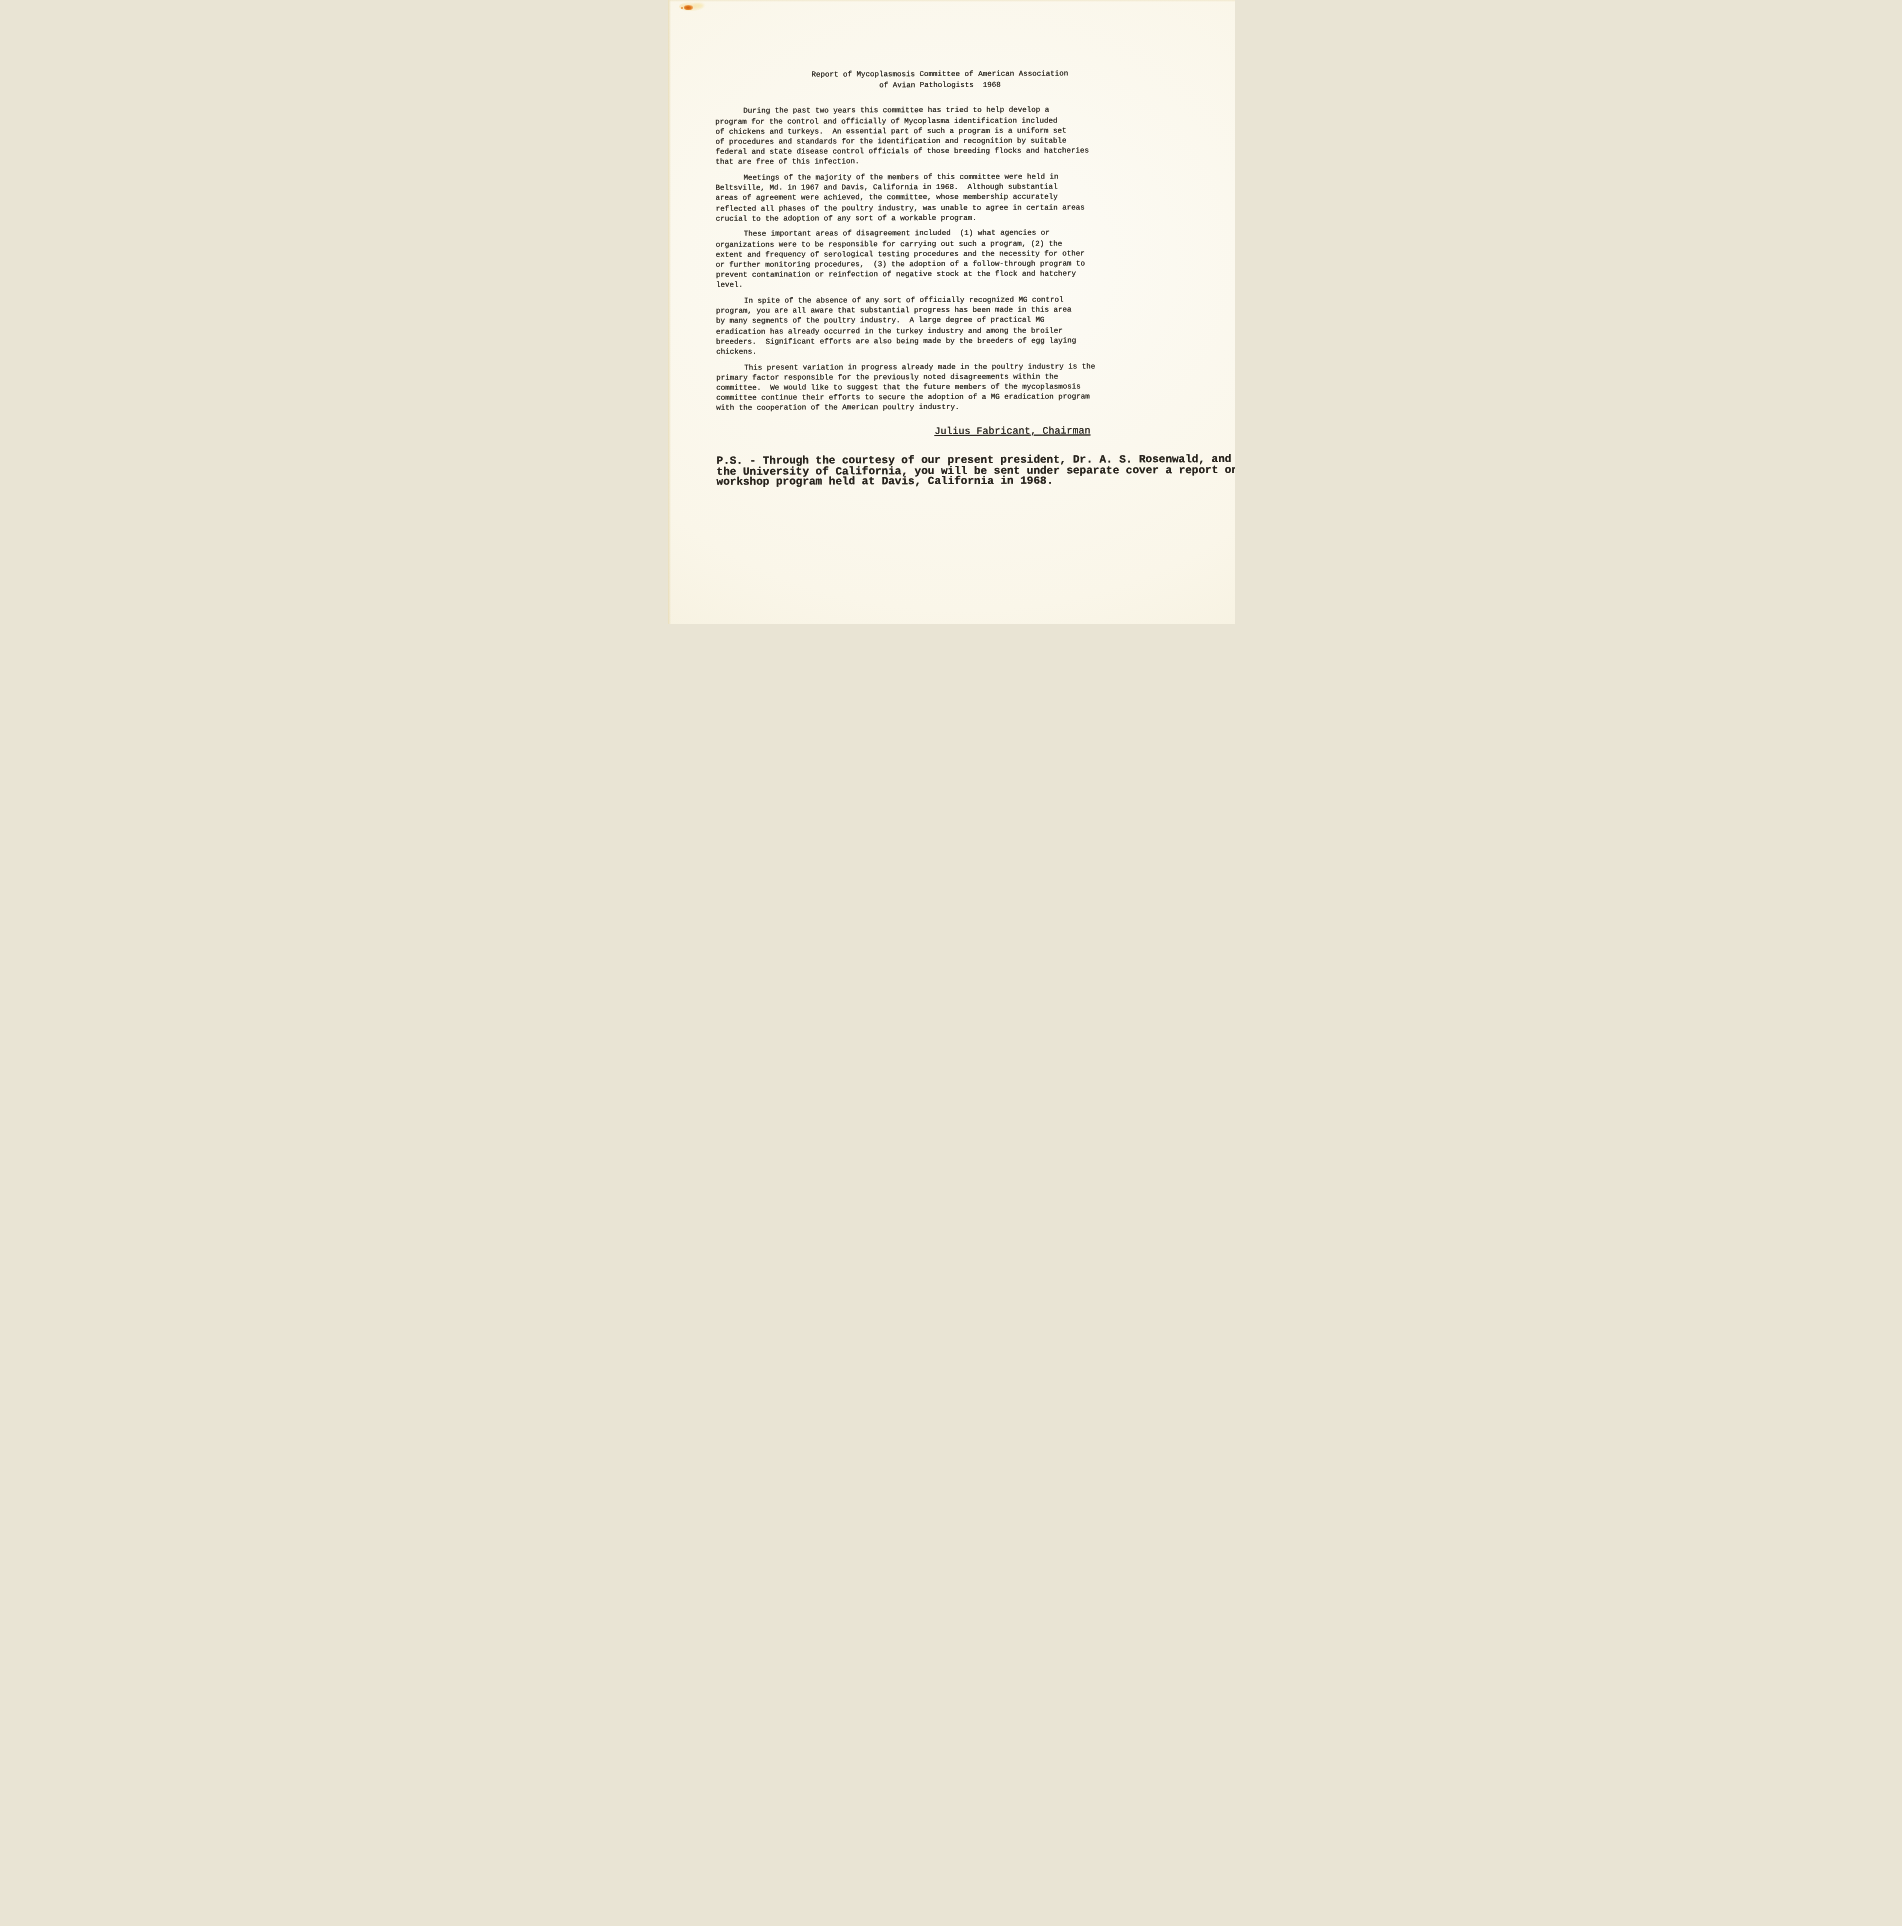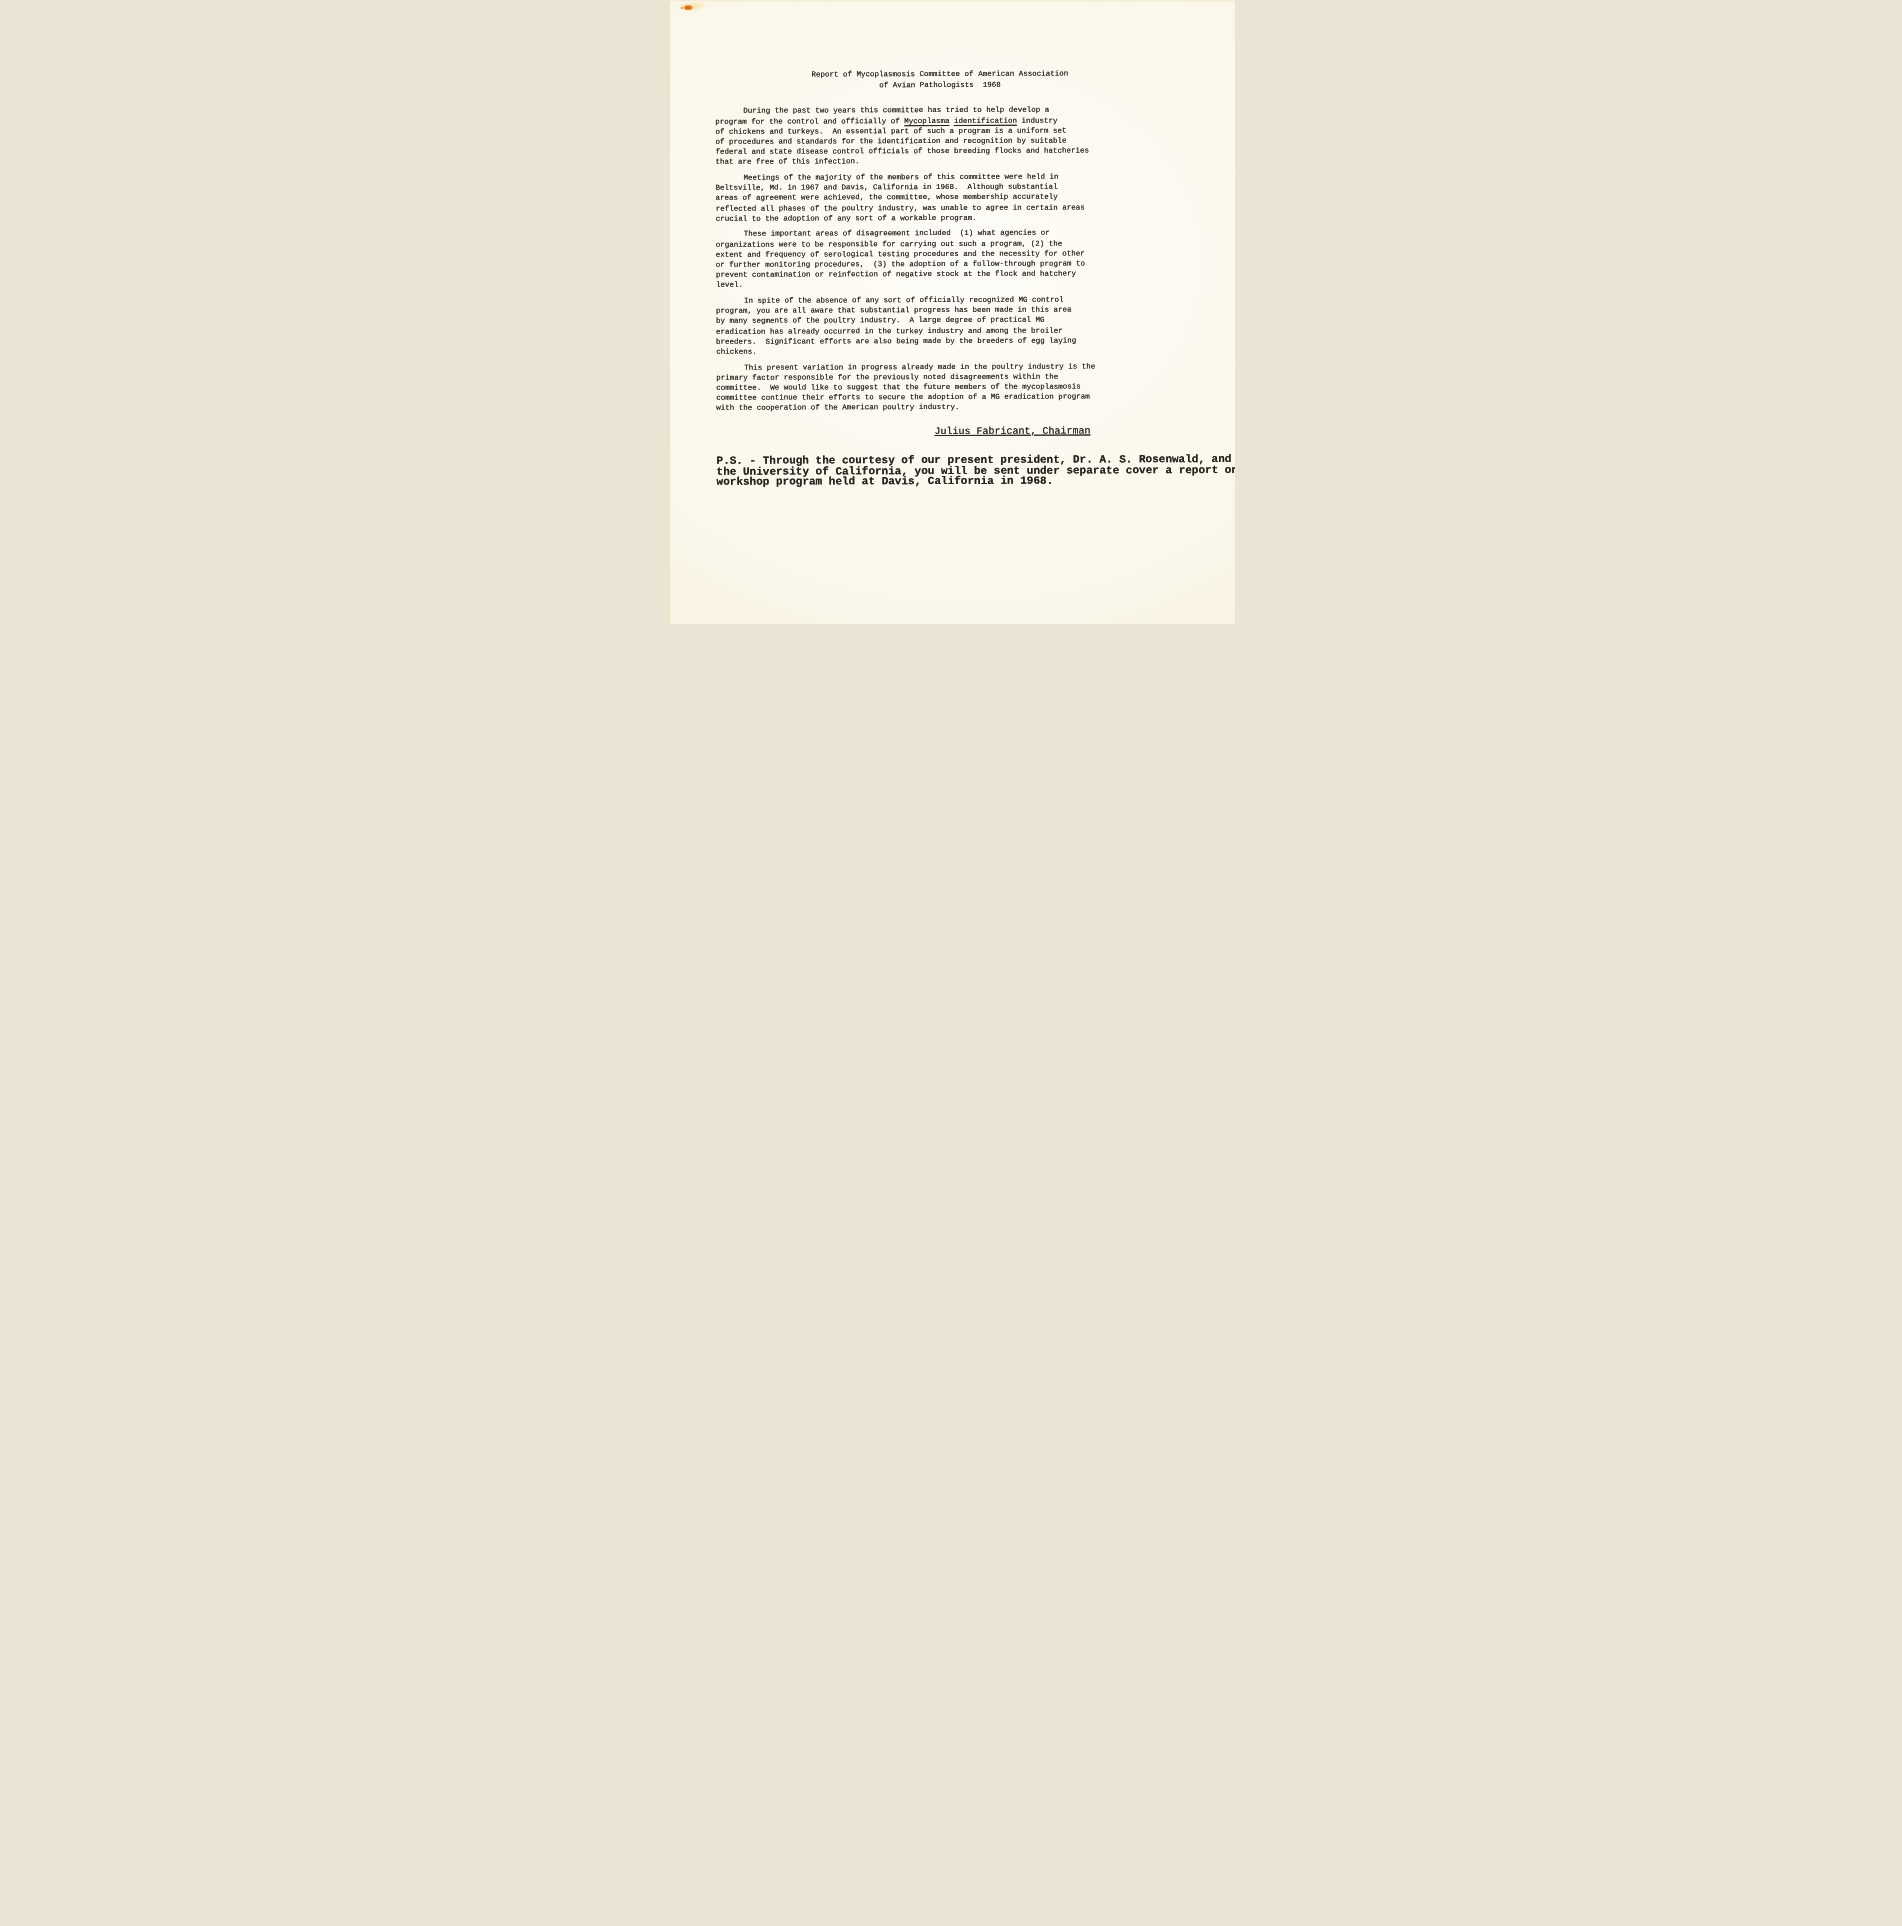--- a/index.html
+++ b/index.html
@@ -72,21 +72,20 @@
   .title .line { white-space: pre; }
   .body-text {
     margin: 0 33px 0 48px;
     font-size: 7.5px;
     line-height: 10.2px;
   }
   .para { margin: 0 0 5.4px 0; }
   .para.indent .line:first-child { padding-left: 28px; }
   .line { white-space: pre; }
   .u {
-    text-decoration: underline;
     text-underline-offset: 1.5px;
     text-decoration-thickness: 0.8px;
   }
   .signature {
     margin: 14px 0 0 266px;
     font-size: 10px;
     line-height: 10.2px;
     white-space: pre;
     text-decoration: underline;
   }
@@ -110,21 +109,21 @@
 
   <div class="content">
     <div class="title">
       <div class="line">Report of Mycoplasmosis Committee of American Association</div>
       <div class="line">of Avian Pathologists  1968</div>
     </div>
 
     <div class="body-text">
         <div class="para indent">
           <div class="line">During the past two years this committee has tried to help develop a</div>
-          <div class="line"><span>program for the control and officially of </span><span class="u">Mycoplasma</span><span> </span><span class="u">identification</span><span> industry</span></div>
+          <div class="line"><span>program for the control and officially of </span><span class="u">Mycoplasma</span><span> </span><span class="u">identification</span><span> included</span></div>
           <div class="line">of chickens and turkeys.  An essential part of such a program is a uniform set</div>
           <div class="line">of procedures and standards for the identification and recognition by suitable</div>
           <div class="line">federal and state disease control officials of those breeding flocks and hatcheries</div>
           <div class="line">that are free of this infection.</div>
         </div>
         <div class="para indent">
           <div class="line">Meetings of the majority of the members of this committee were held in</div>
           <div class="line">Beltsville, Md. in 1967 and Davis, California in 1968.  Although substantial</div>
           <div class="line">areas of agreement were achieved, the committee, whose membership accurately</div>
           <div class="line">reflected all phases of the poultry industry, was unable to agree in certain areas</div>

